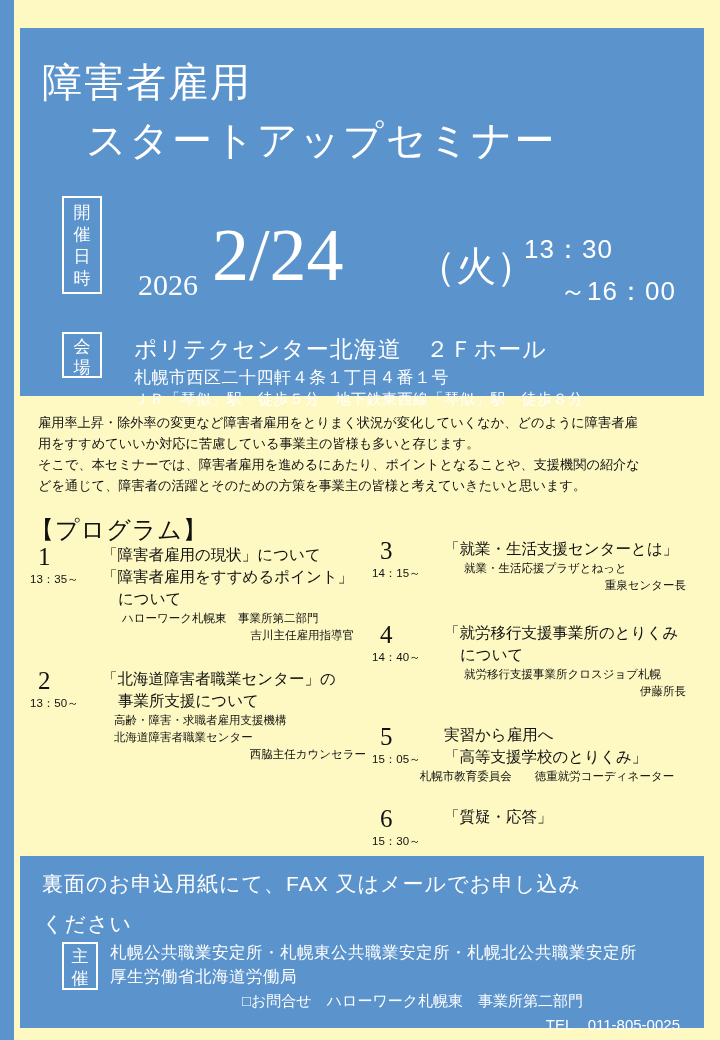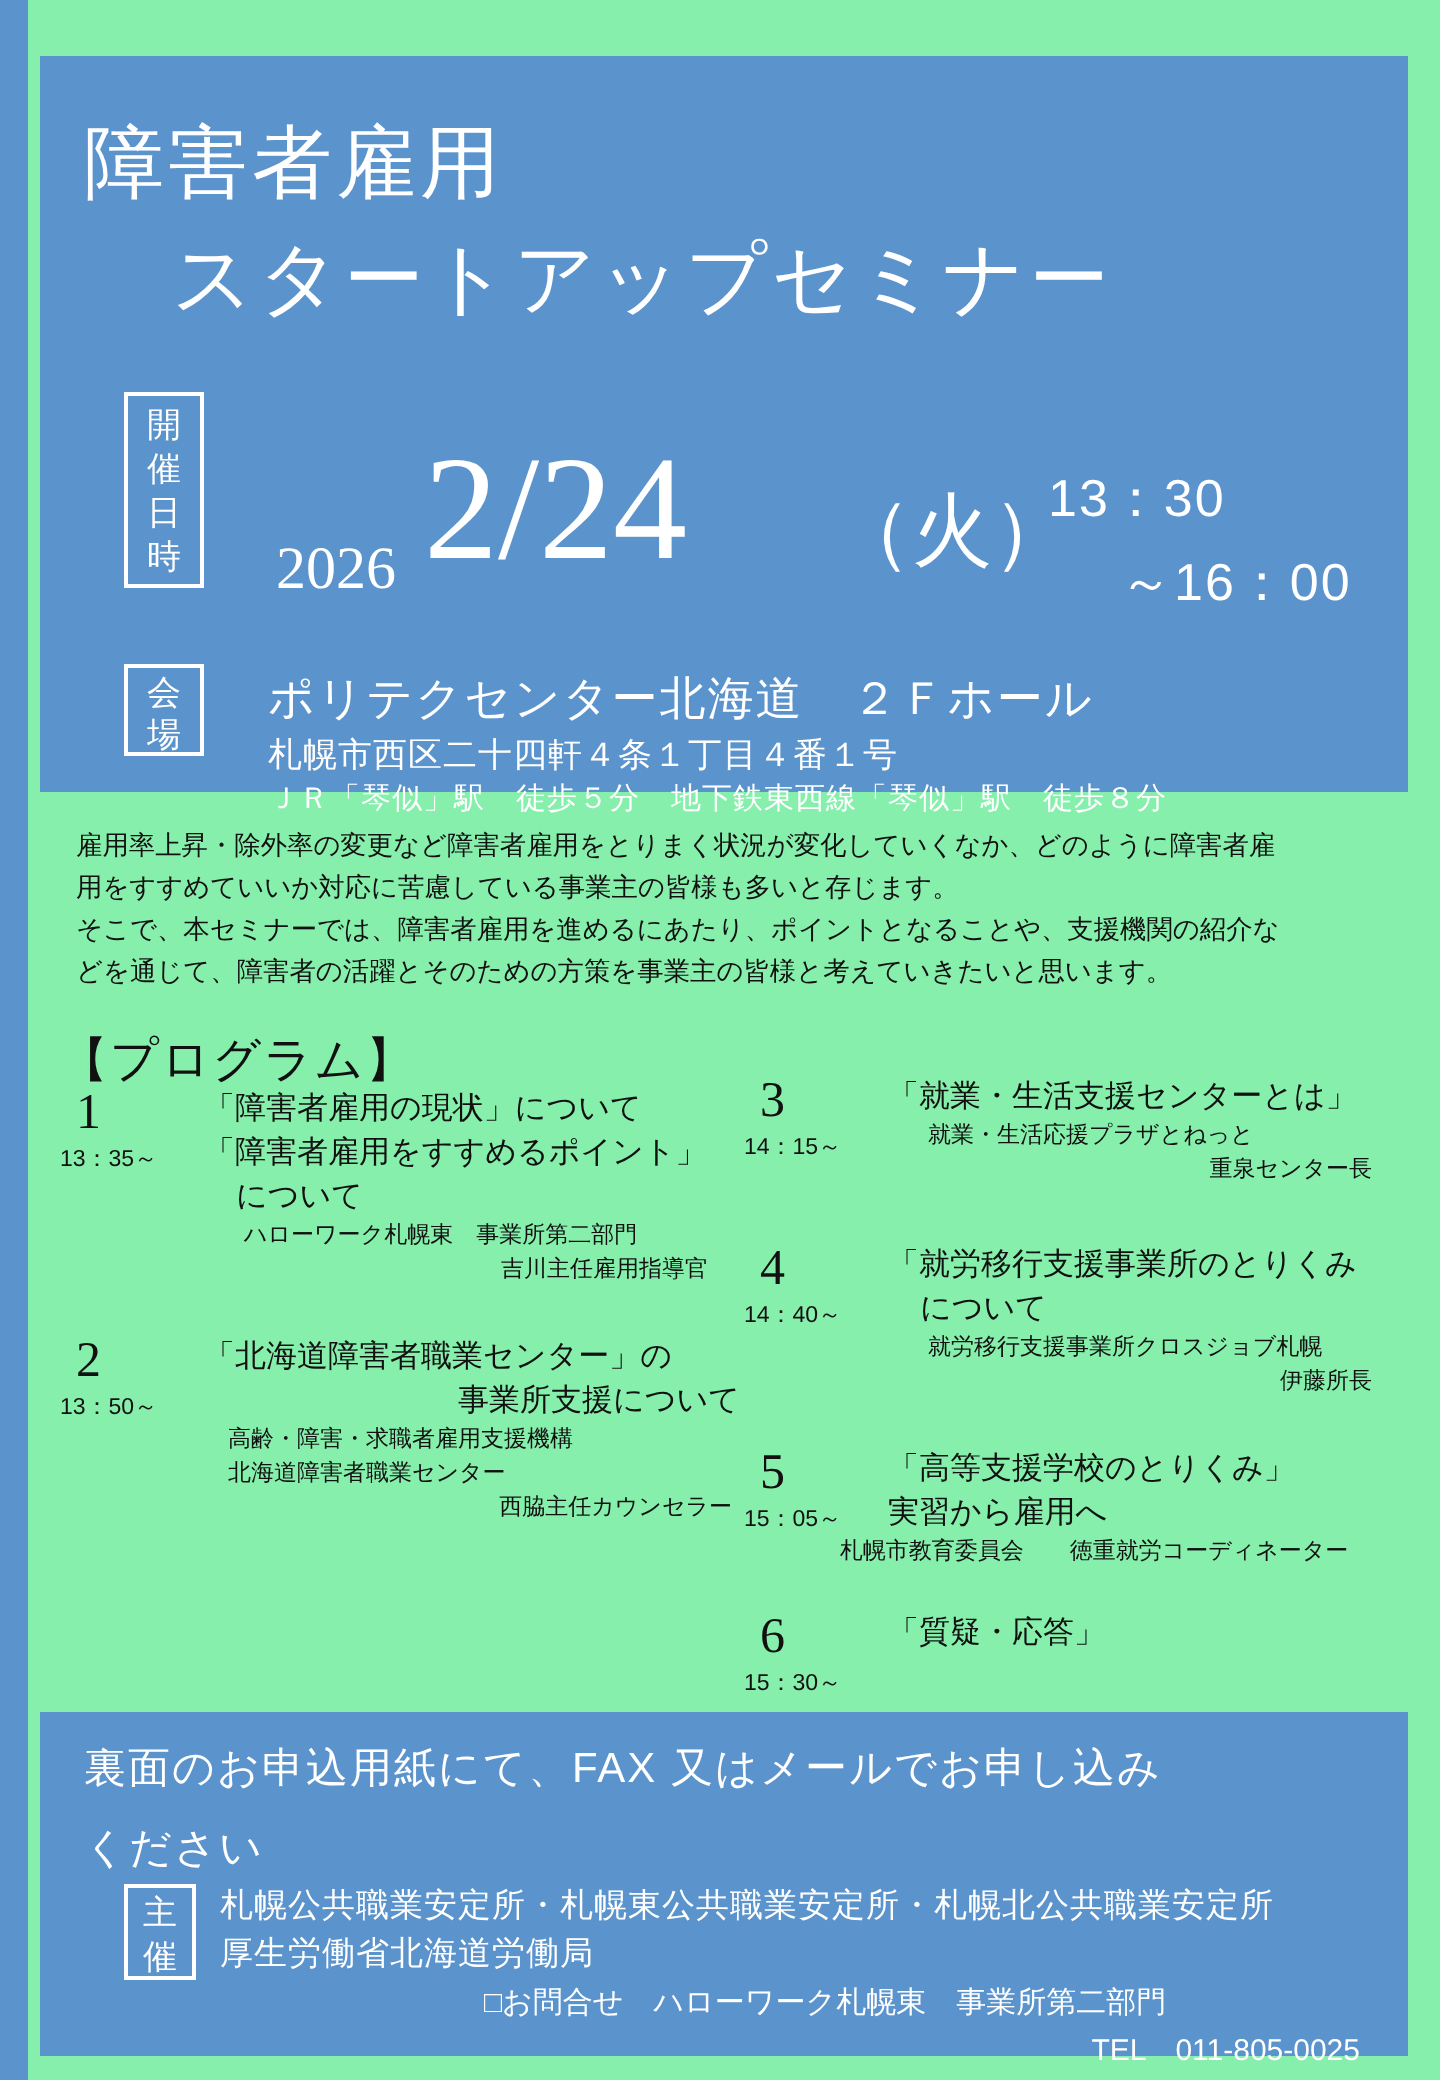--- a/index.html
+++ b/index.html
@@ -13,21 +13,21 @@
     font-family: "Liberation Sans", sans-serif;
     color: #111111;
     position: relative;
     overflow: hidden;
   }
   .page {
     position: absolute;
     left: 0; top: 0;
     width: 720px;
     height: 1040px;
-    background: #86efac;
+    background: #fef9c3;
   }
   
   .left-bar {
     position: absolute;
     left: 0; top: 0;
     width: 14px;
     height: 1040px;
     background: #5b93cc;
   }
 
@@ -342,21 +342,21 @@
         <span style="display:block;">ハローワーク札幌東　事業所第二部門</span>
         <span class="right">吉川主任雇用指導官</span>
       </div>
     </div>
 
     <div class="pitem" style="height:110px;">
       <div class="pnum">2</div>
       <div class="ptime">13：50～</div>
       <div class="pbody">
         <span class="l2">「北海道障害者職業センター」の</span>
-        <span class="l2" style="margin-left:16px;text-align:right;">事業所支援について</span>
+        <span class="l2" style="margin-left:16px;">事業所支援について</span>
       </div>
       <div class="porg" style="margin-left:84px;">
         <span style="display:block;">高齢・障害・求職者雇用支援機構</span>
         <span style="display:block;">北海道障害者職業センター</span>
         <span class="right2">西脇主任カウンセラー</span>
       </div>
     </div>
 
   </div>
 
@@ -383,24 +383,24 @@
       </div>
       <div class="porg">
         <span style="display:block;">就労移行支援事業所クロスジョブ札幌</span>
         <span class="right">伊藤所長</span>
       </div>
     </div>
 
     <div class="pitem" style="height:76px;">
       <div class="pnum">5</div>
       <div class="ptime">15：05～</div>
+      <div class="pbody" style="margin-left:72px;">実習から雇用へ</div>
       <div class="pbody">
         <span class="l2">「高等支援学校のとりくみ」</span>
       </div>
-      <div class="pbody" style="margin-left:72px;">実習から雇用へ</div>
       <div class="porg" style="margin-left:20px;text-align:center;">
         <span style="display:block;">札幌市教育委員会　　徳重就労コーディネーター</span>
       </div>
     </div>
 
     <div class="pitem" style="height:50px;">
       <div class="pnum">6</div>
       <div class="ptime">15：30～</div>
       <div class="pbody">
         <span class="l2">「質疑・応答」</span>

